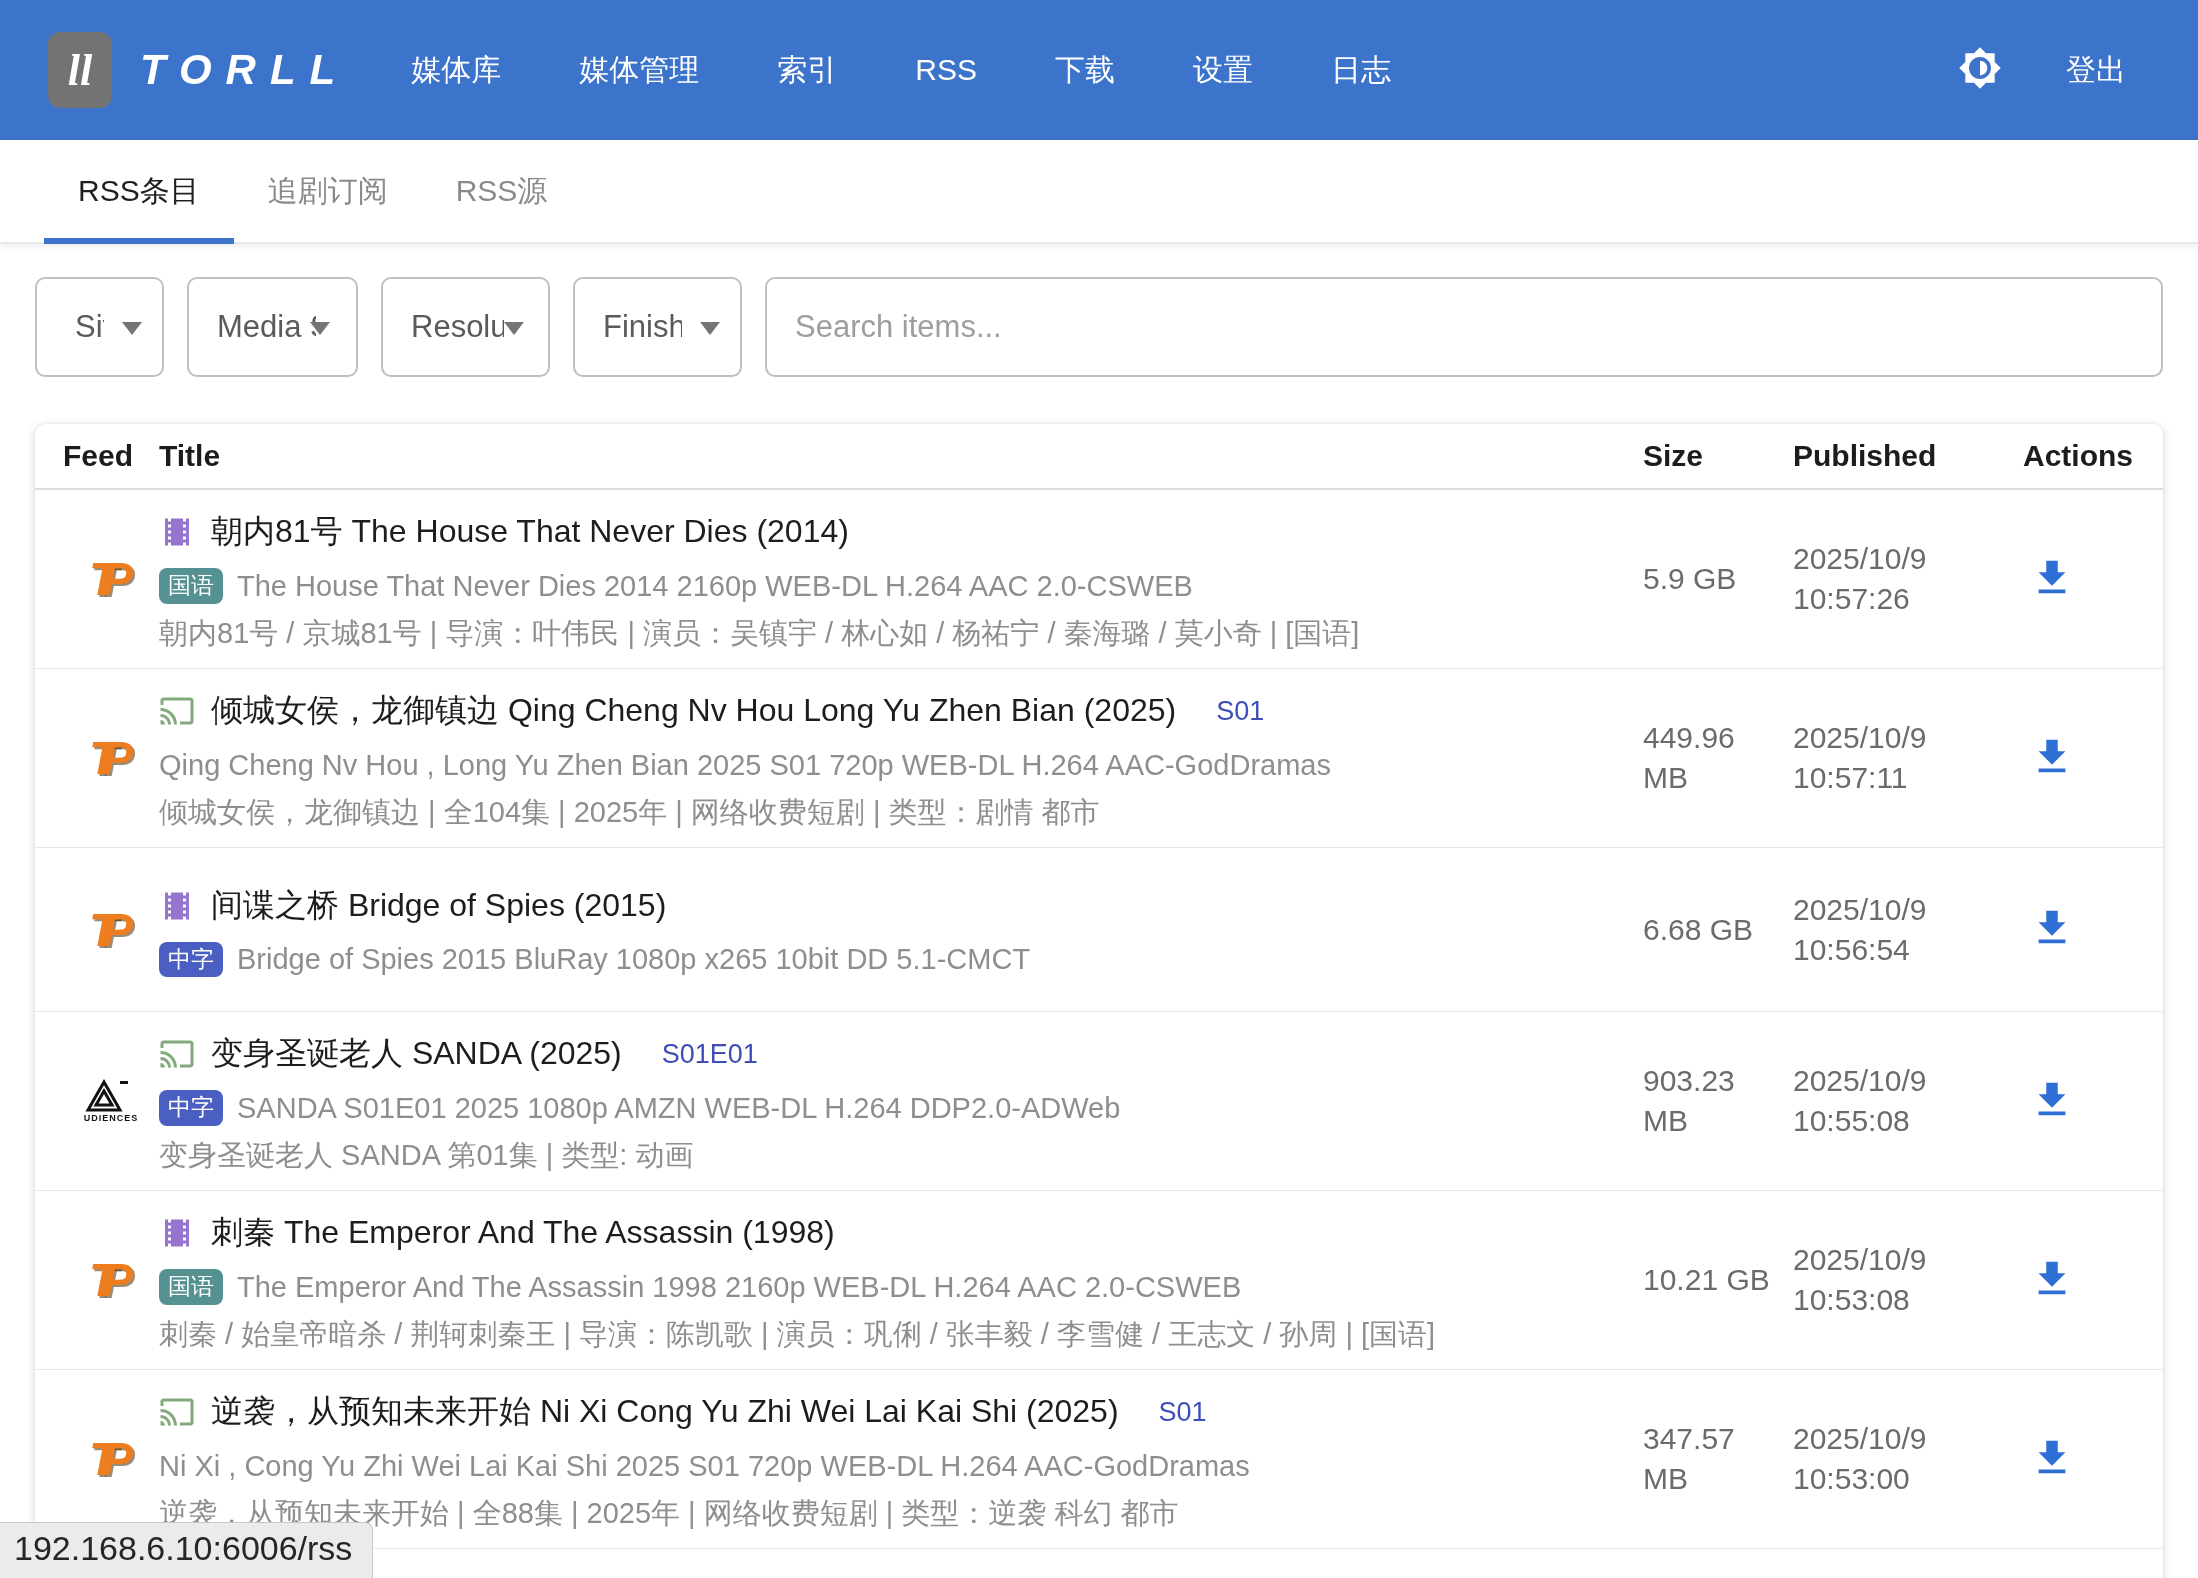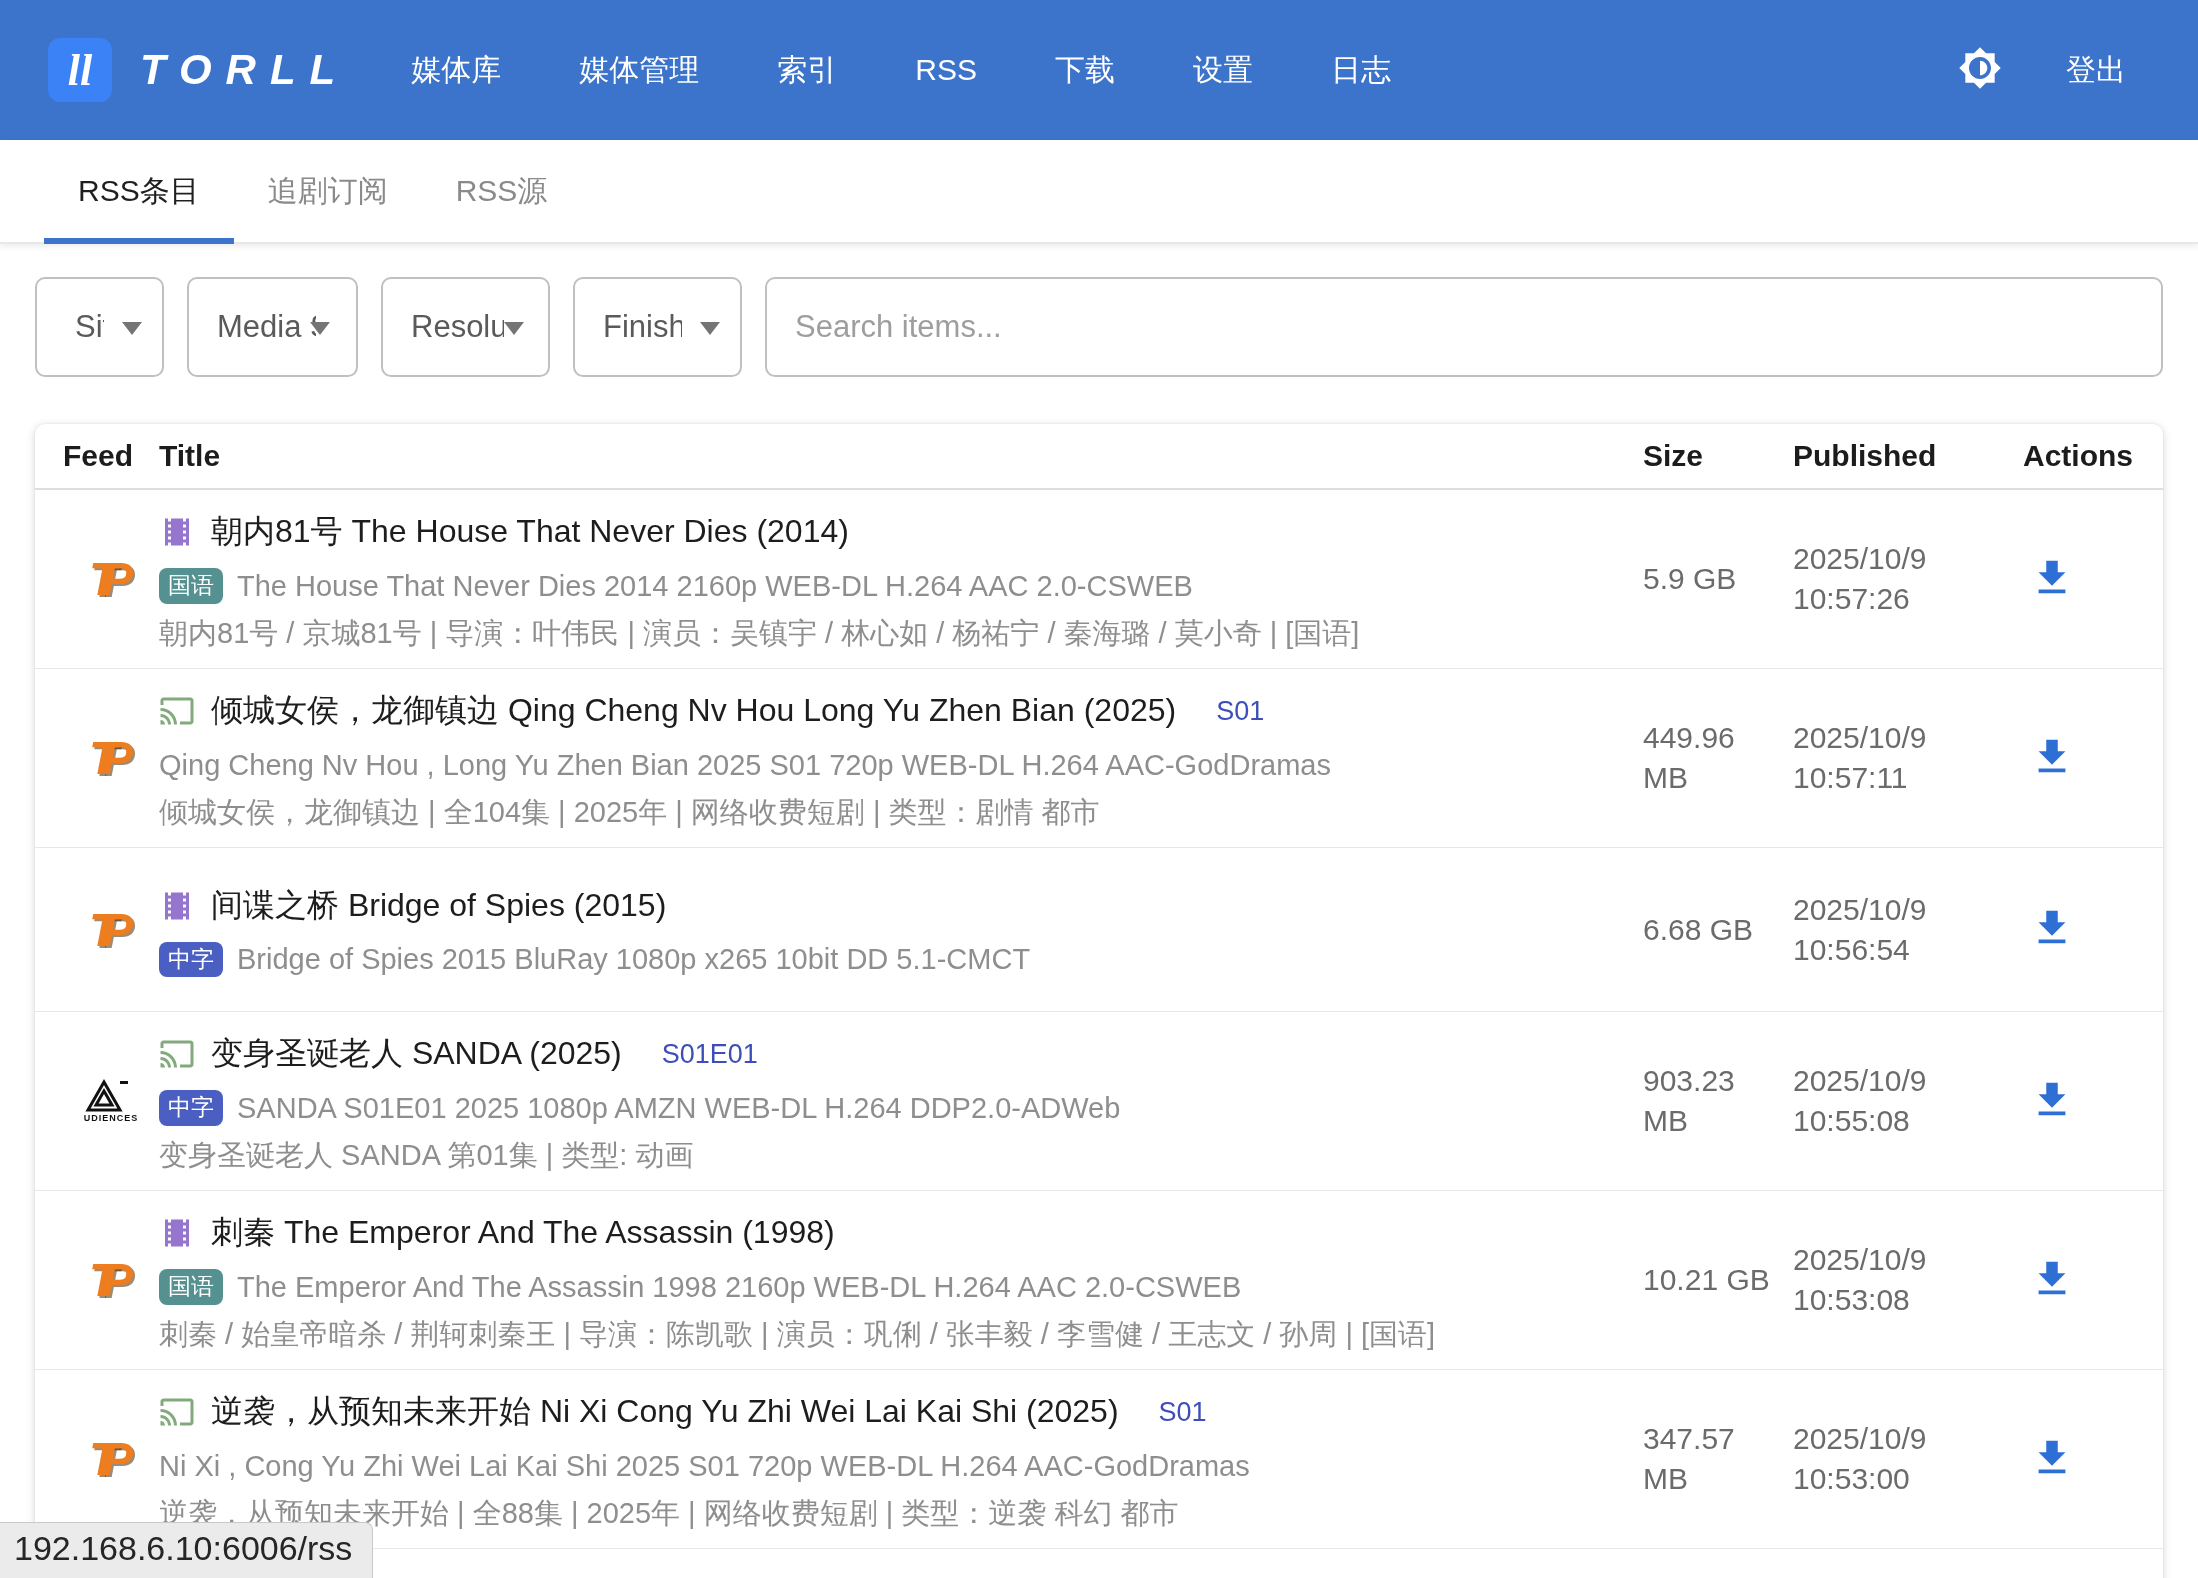--- a/index.html
+++ b/index.html
@@ -10,21 +10,21 @@
     font-family:"Liberation Sans","DejaVu Sans",sans-serif;
     -webkit-font-smoothing:antialiased;
   }
   
   .appbar {
     height:140px; background:#3c73cb;
     display:flex; align-items:center;
     padding:0 72px 0 48px;
   }
   .logo-box {
-    width:64px; height:64px; border-radius:12px; background:#3b82f6;
+    width:64px; height:76px; border-radius:12px; background:#737373;
     color:#fff; display:flex; align-items:center; justify-content:center;
     font:italic 700 44px "Liberation Serif","DejaVu Serif",serif;
     flex:0 0 auto;
   }
   .brand {
     color:#fff; font-size:42px; font-weight:700; letter-spacing:14px;
     margin:0 56px 0 28px; white-space:nowrap;font-style:italic;
   }
   .nav { display:flex; gap:66px; align-items:center; }
   .nav-item { color:#fff; font-size:30px; white-space:nowrap; cursor:pointer; padding:8px 6px; }

